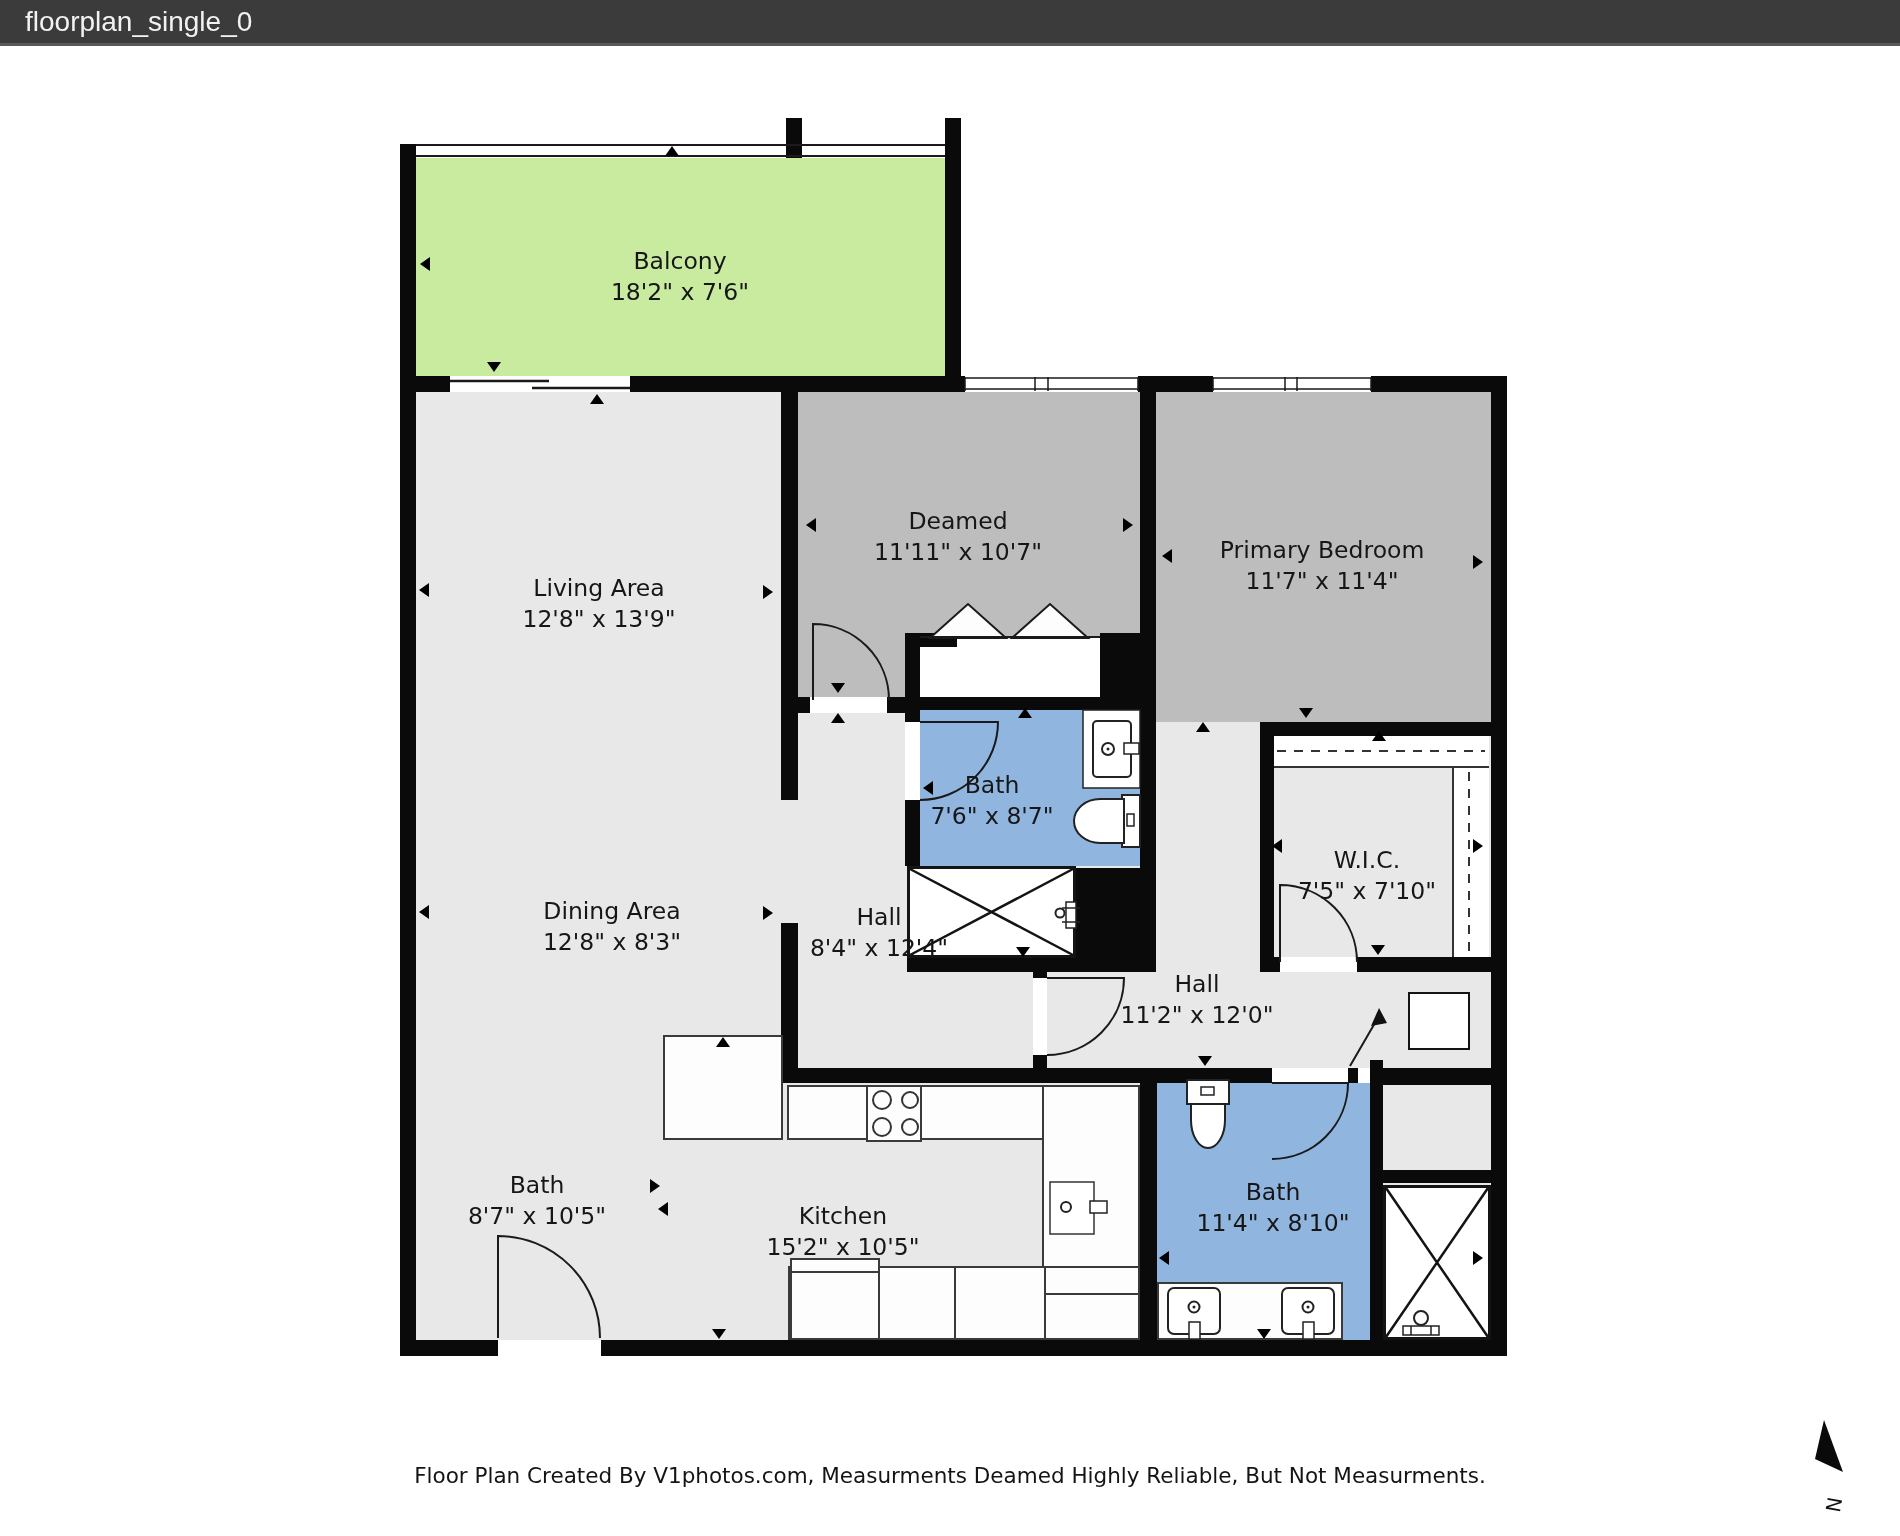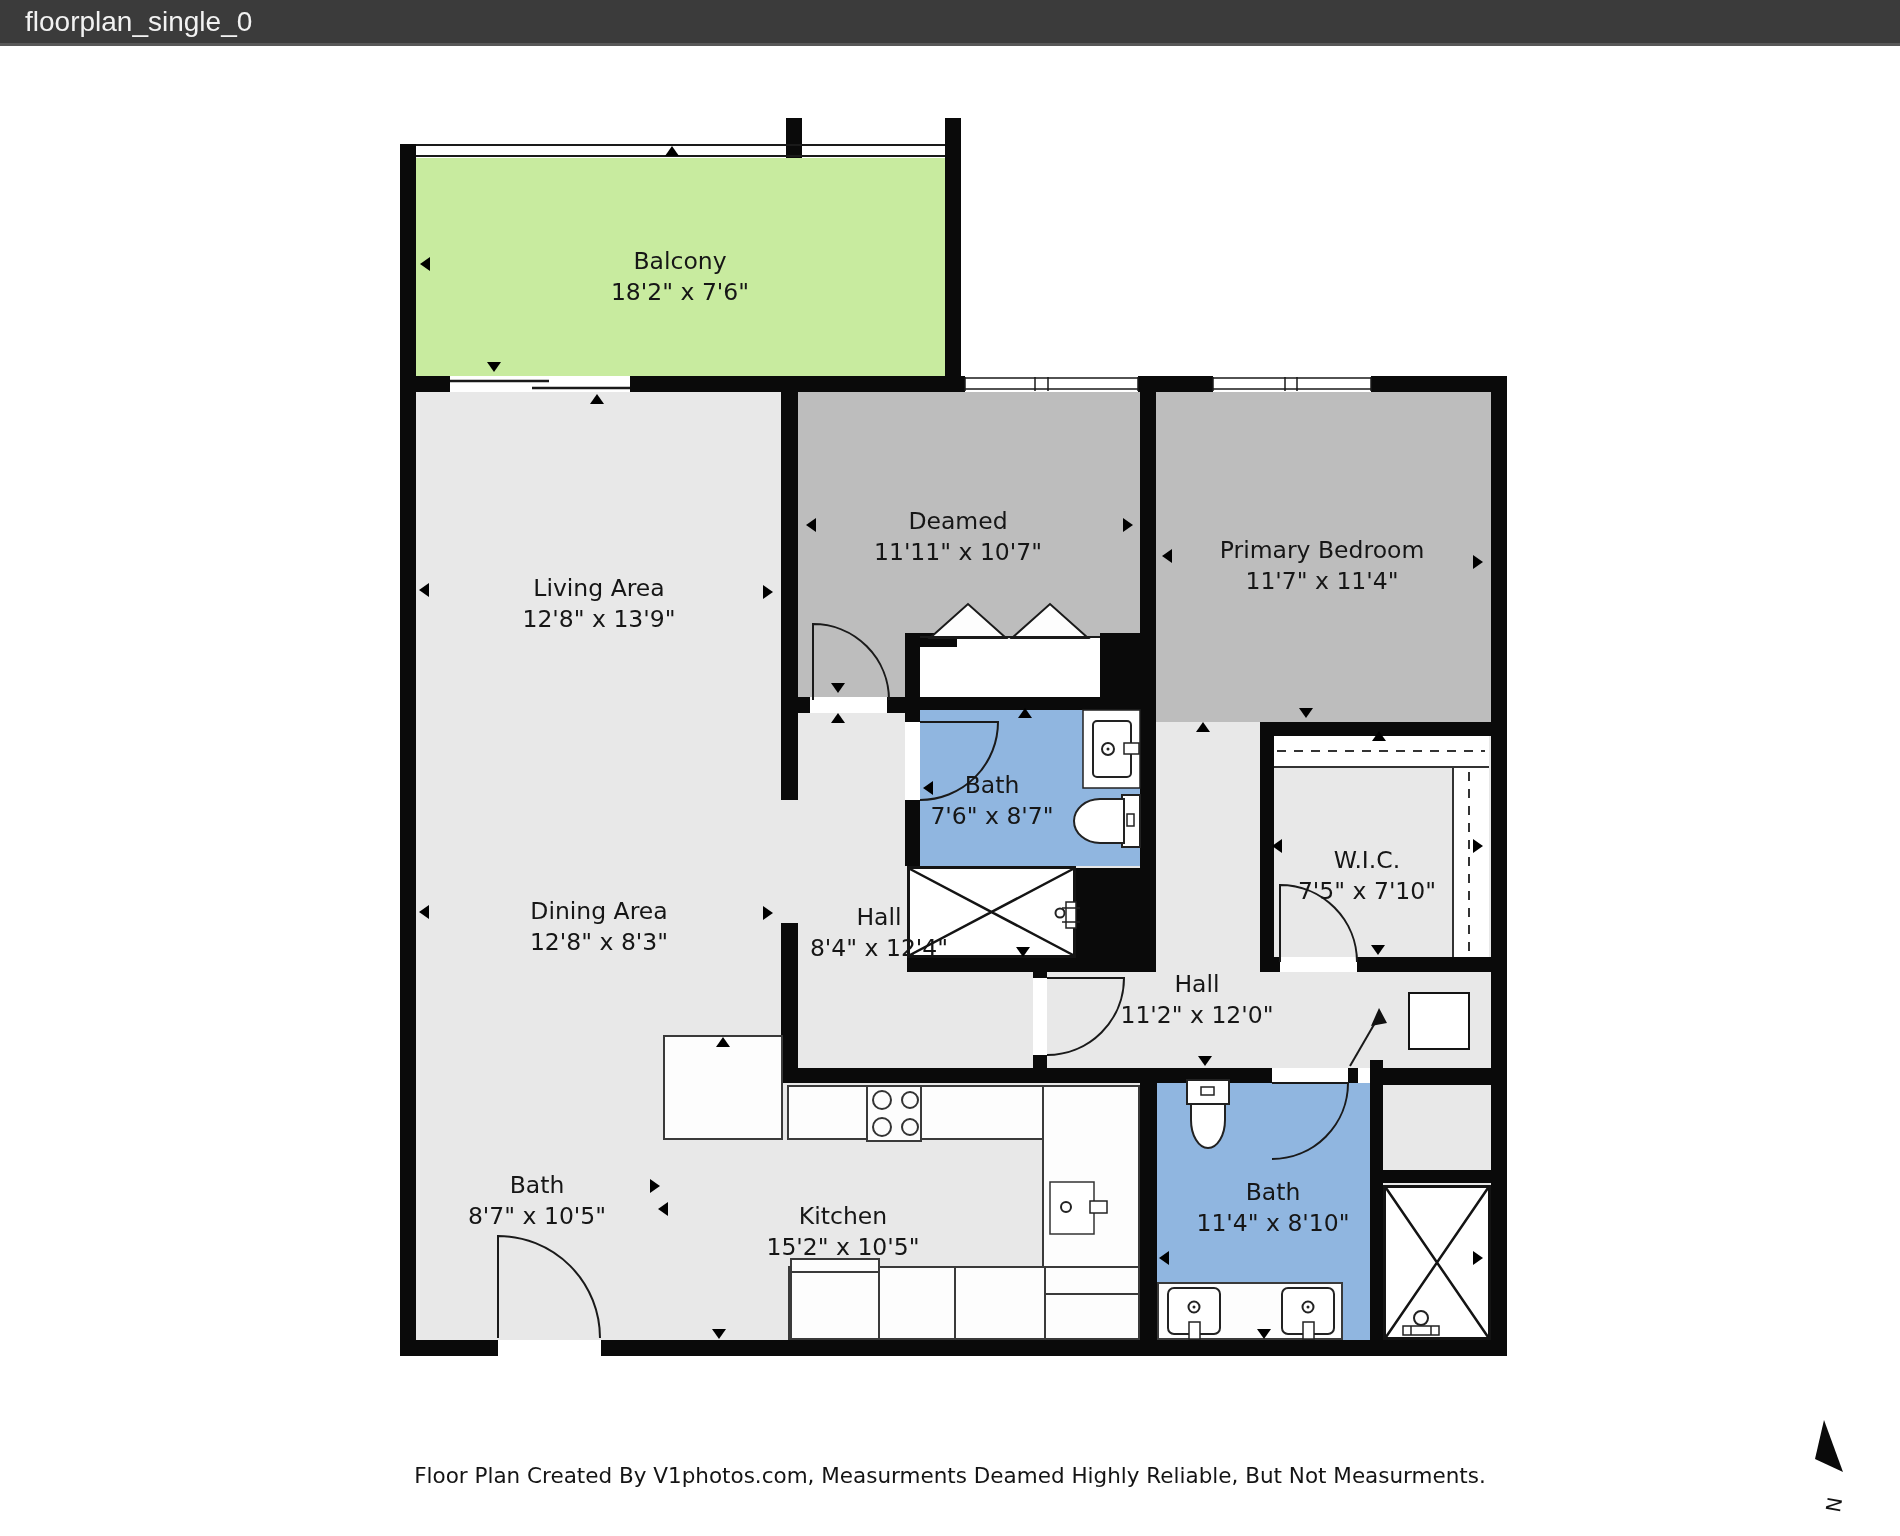--- a/index.html
+++ b/index.html
@@ -239,21 +239,21 @@
 <div class="mk mk-down" style="left:712px;top:1329px;"></div>
 
 <div class="room-label" style="left:680px;top:246px;">
   <div>Balcony</div>
   <div>18'2" x 7'6"</div>
 </div>
 <div class="room-label" style="left:599px;top:573px;">
   <div>Living Area</div>
   <div>12'8" x 13'9"</div>
 </div>
-<div class="room-label" style="left:599px;top:896px;">
+<div class="room-label" style="left:612px;top:896px;">
   <div>Dining Area</div>
   <div>12'8" x 8'3"</div>
 </div>
 <div class="room-label" style="left:537px;top:1170px;">
   <div>Bath</div>
   <div>8'7" x 10'5"</div>
 </div>
 <div class="room-label" style="left:843px;top:1201px;">
   <div>Kitchen</div>
   <div>15'2" x 10'5"</div>

